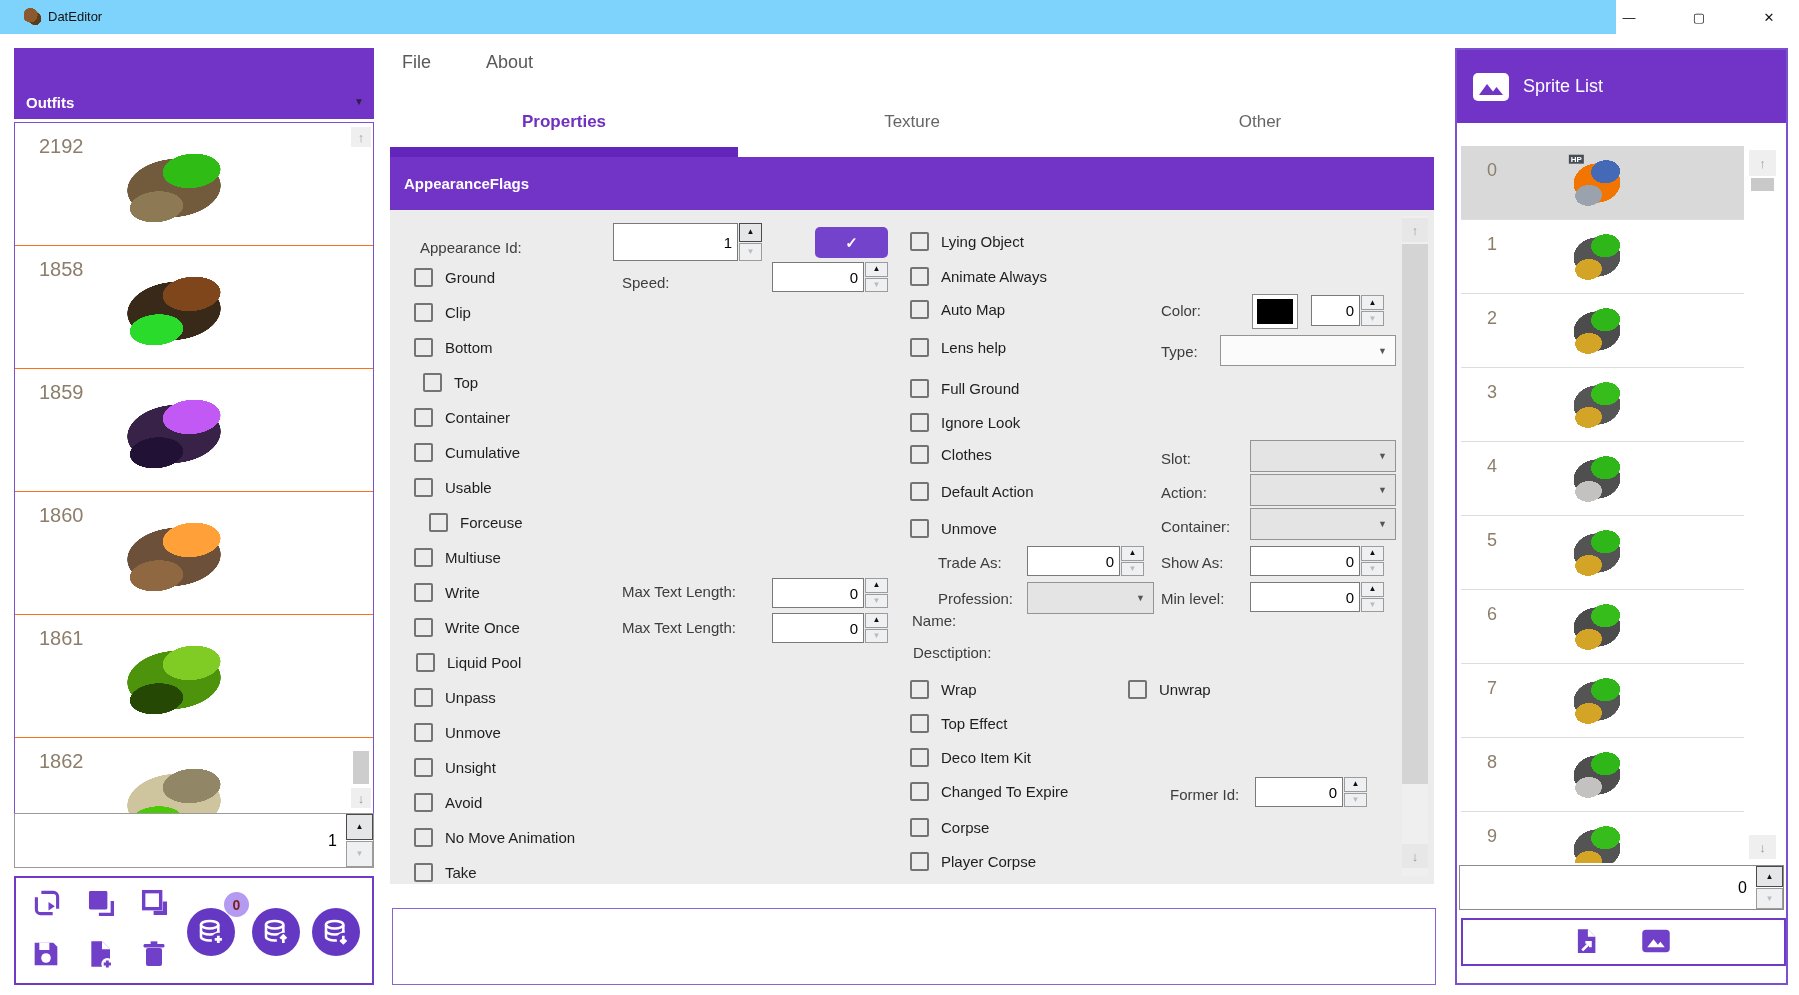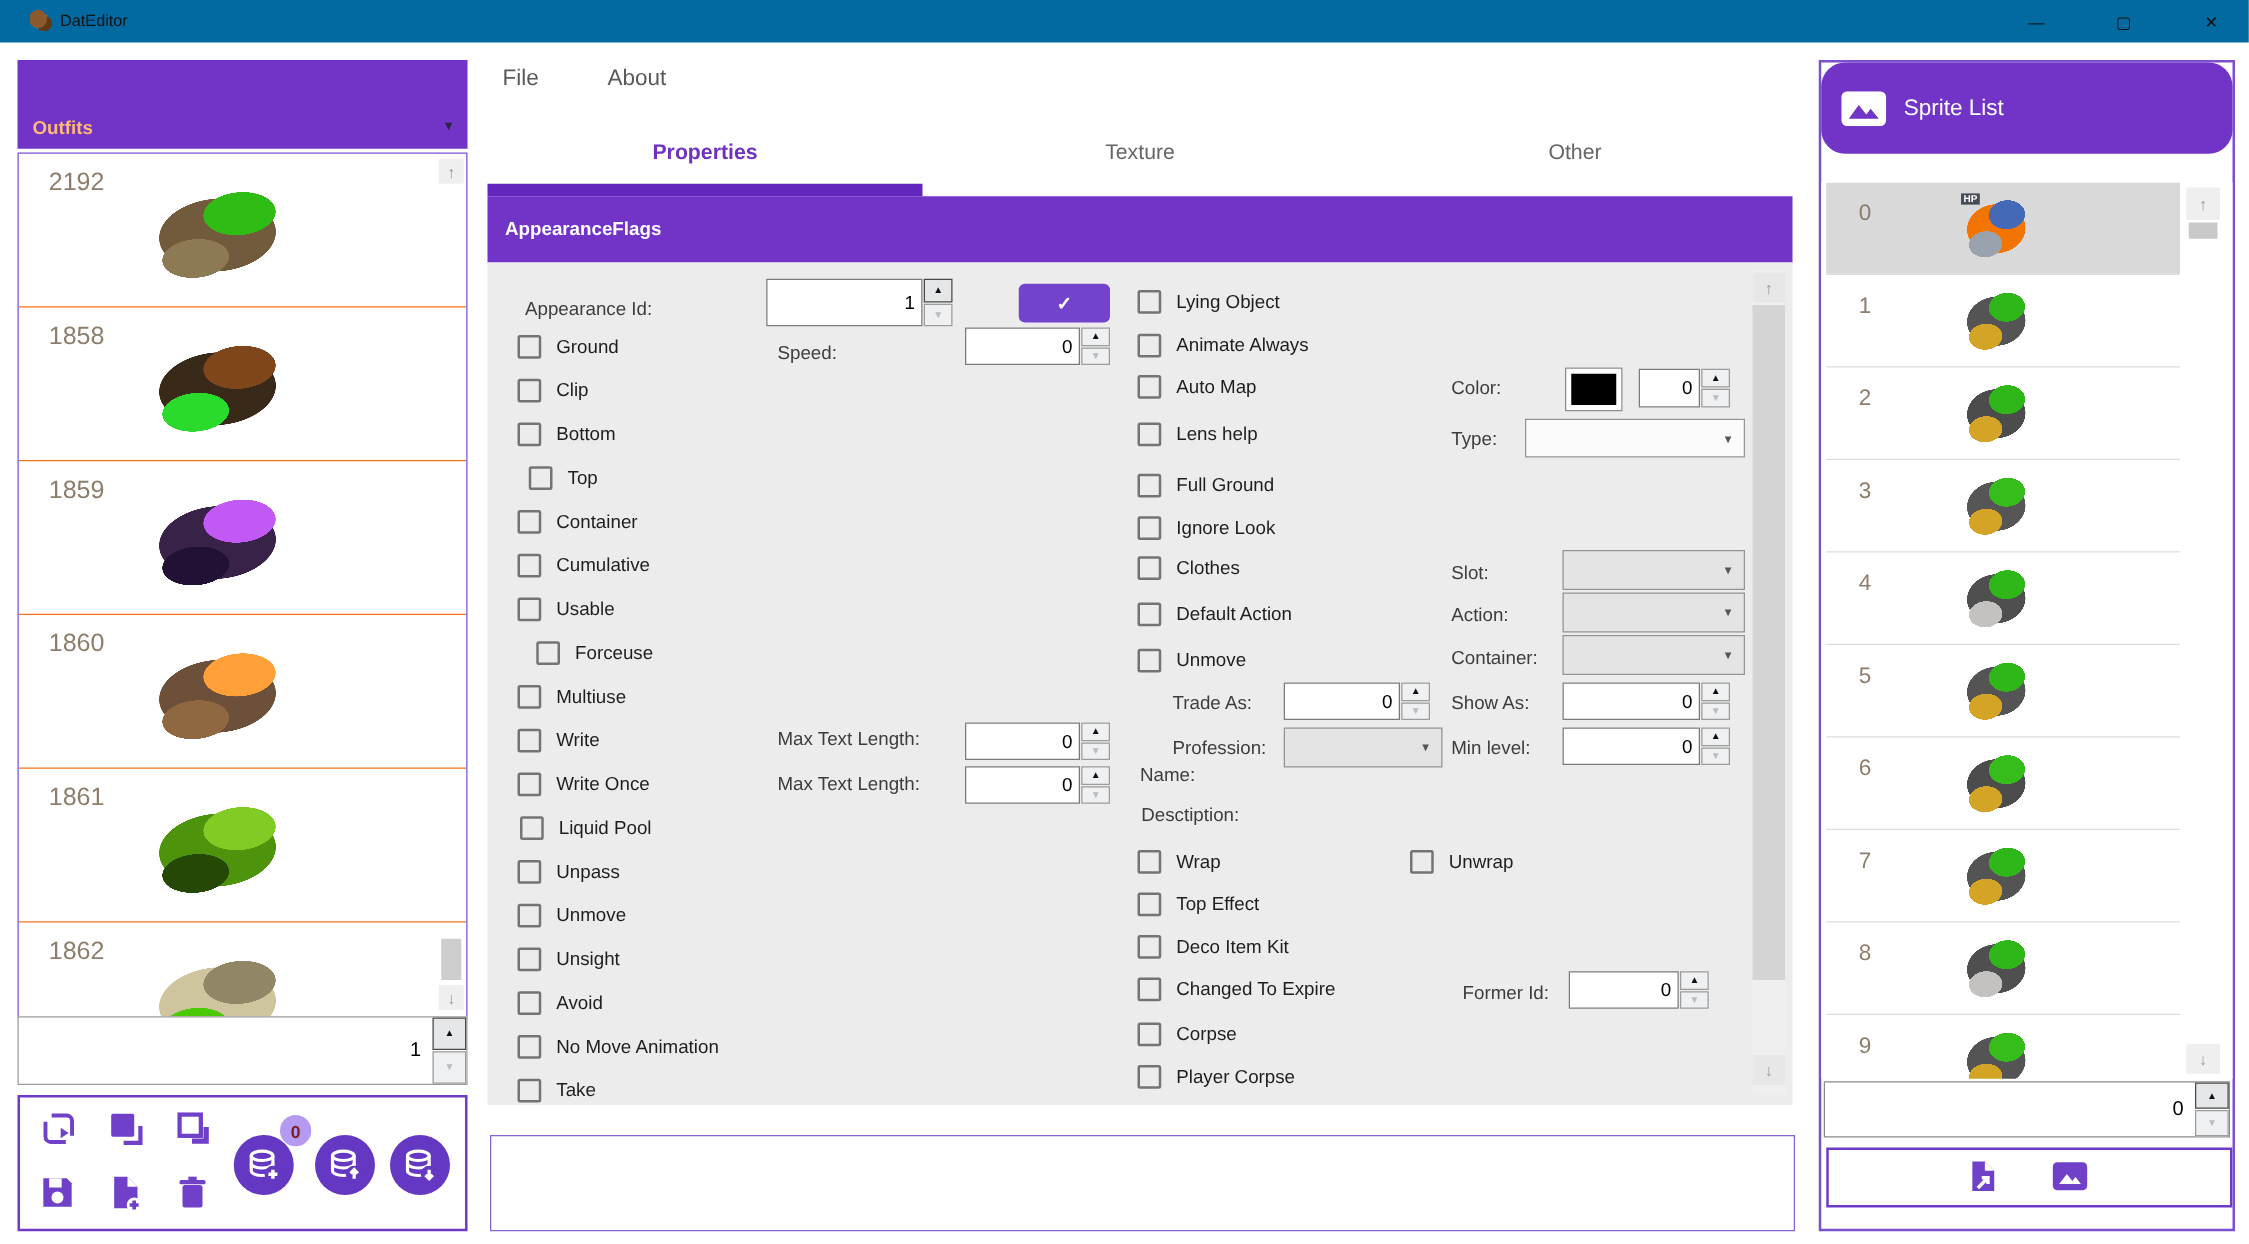--- a/index.html
+++ b/index.html
@@ -1,20 +1,20 @@
 <!DOCTYPE html>
 <html><head>
 <meta charset="utf-8">
 <style>
   html,body{margin:0;padding:0;}
   body{width:1799px;height:995px;position:relative;background:#fff;overflow:hidden;
        font-family:"Liberation Sans", sans-serif;-webkit-font-smoothing:antialiased;}
   .abs{position:absolute;}
   
-  .titlebar{left:0;top:0;width:1799px;height:34px;background:#0369a1;}
+  .titlebar{left:0;top:0;width:1616px;height:34px;background:#7dd3fc;}
   .app-icon{left:24px;top:8px;width:18px;height:18px;border-radius:5px;
     background:radial-gradient(circle at 35% 40%,#8a5a2e 0 45%,transparent 46%),
                radial-gradient(circle at 62% 60%,#5c3a1a 0 40%,transparent 41%),
                radial-gradient(circle at 50% 50%,#a97b43 0 52%,transparent 53%);}
   .app-title{left:48px;top:9px;font-size:13px;color:#111;}
   .winbtn{top:0;height:34px;width:46px;display:flex;align-items:center;justify-content:center;
           color:#111;font-size:13px;}
   
   .purple-bar{background:#7233c7;}
   .cb{width:15px;height:15px;border:2px solid #747474;border-radius:2px;background:#ececec;
@@ -33,21 +33,21 @@
   .spin.hot .up{border-color:#4a4a4a;background:#e4e6e8;}
   .dd{position:absolute;border:1px solid #949494;background:#e4e4e4;display:flex;align-items:center;
       justify-content:flex-end;padding-right:8px;font-size:9px;color:#555;}
   .dd.light{background:#fbfbfb;}
   .blob{filter:saturate(1.15) contrast(1.05);transform:rotate(-5deg);}
   .scroll-arrow{position:absolute;display:flex;align-items:center;justify-content:center;
       color:#9a9a9a;font-size:13px;background:#efefef;}
   
   .lp{left:14px;top:48px;width:360px;height:937px;}
   .lp-header{left:0;top:0;width:100%;height:71px;display:flex;align-items:flex-end;}
-  .lp-title{margin:0 0 8px 12px;font-size:15px;font-weight:bold;color:#fdba74;}
+  .lp-title{margin:0 0 8px 12px;font-size:15px;font-weight:bold;color:#ffffff;}
   .lp-caret{position:absolute;right:10px;bottom:12px;font-size:10px;color:#2d2145;}
   .lp-list{left:0;top:74px;width:358px;height:691px;background:#fff;border:1px solid #7a4fd0;
       overflow:hidden;}
   .o-row{position:relative;height:122px;border-top:1px solid #f97316;}
   .o-row:first-child{border-top:none;}
   .o-num{position:absolute;left:24px;top:12px;font-size:20px;color:#8d7d6b;}
   .o-blob{position:absolute;left:103px;top:22px;width:112px;height:86px;}
   .lp-scroll{position:absolute;right:2px;top:2px;width:20px;height:685px;}
   .lp-count{left:0;top:765px;width:358px;height:53px;background:#fff;border:1px solid #9a9a9a;
       display:flex;}
@@ -73,21 +73,21 @@
       border-radius:5px;display:flex;align-items:center;justify-content:center;color:#fff;
       font-size:15px;font-weight:bold;}
   .swatch{position:absolute;left:862px;top:84px;width:44px;height:33px;background:#fff;
       border:1px solid #8a8a8a;display:flex;align-items:center;justify-content:center;}
   .swatch-inner{width:36px;height:25px;background:#000;}
   .form-scroll-track{position:absolute;left:1012px;top:6px;width:26px;height:660px;background:#efefef;}
   .form-thumb{position:absolute;left:1012px;top:34px;width:26px;height:540px;background:#d4d4d4;}
   .center-bottom{left:392px;top:908px;width:1042px;height:75px;background:#fff;border:1px solid #8a63d2;}
   
   .rp{left:1455px;top:48px;width:333px;height:937px;border:2px solid #7a4fd0;box-sizing:border-box;}
-  .rp-header{left:0;top:0;width:100%;height:73px;display:flex;align-items:center;border-radius:19px;}
+  .rp-header{left:0;top:0;width:100%;height:73px;display:flex;align-items:center;}
   .rp-title{margin-left:66px;font-size:18px;color:#fff;}
   .rp-icon{position:absolute;left:16px;top:23px;}
   .rp-list{left:0;top:96px;width:329px;height:717px;background:#fff;overflow:hidden;}
   .s-row{position:relative;height:73px;margin:0 42px 0 4px;border-top:1px solid #ddd;}
   .s-row:first-child{border-top:none;}
   .s-row.selected{background:#d9d9d9;border-top:none;}
   .s-num{position:absolute;left:26px;top:14px;font-size:18px;color:#8d7d6b;}
   .s-blob{position:absolute;left:108px;top:8px;width:56px;height:58px;}
   .hp-tag{position:absolute;top:-1px;left:2px;background:#4a4f57;color:#fff;font-size:8px;
       font-weight:bold;padding:0 2px;transform:rotate(5deg);}

